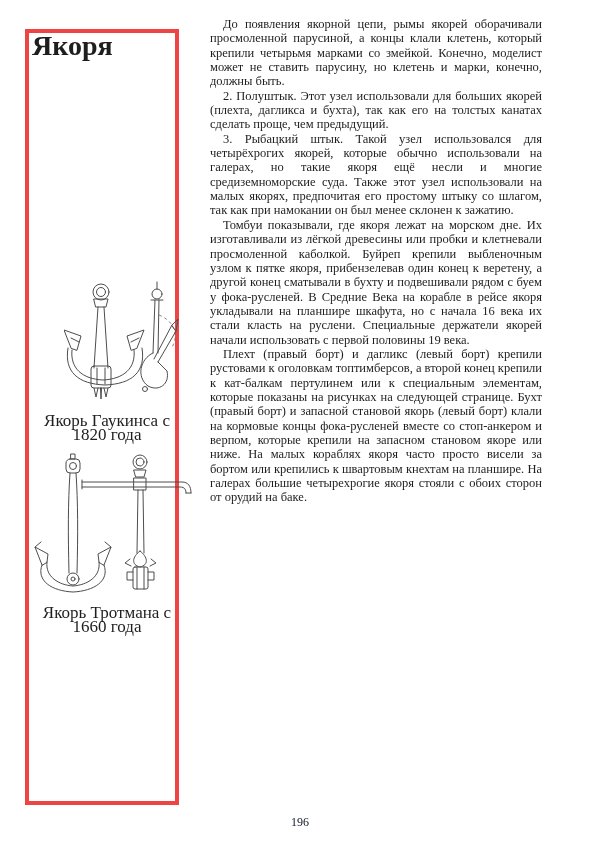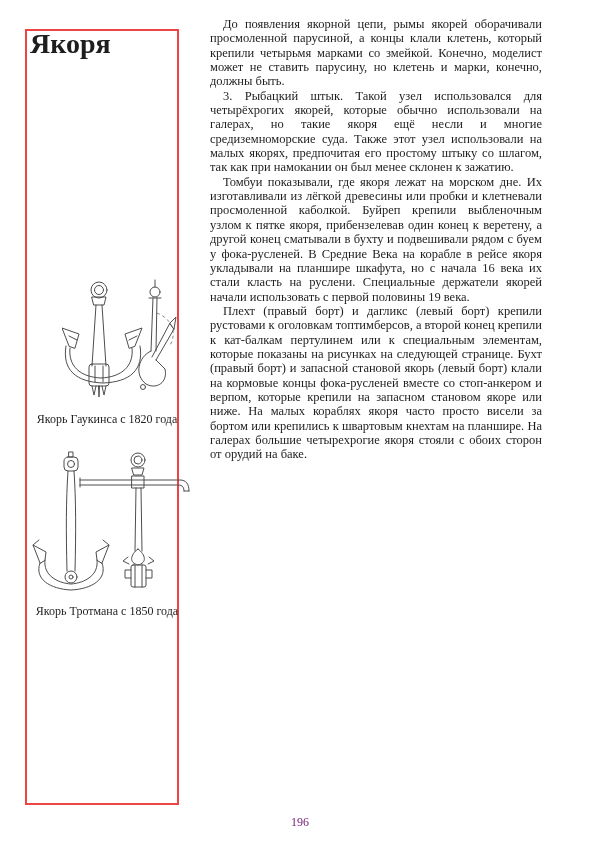--- a/index.html
+++ b/index.html
@@ -4,43 +4,43 @@
 <style>
   html,body{margin:0;padding:0;}
   body{
     width:600px;height:849px;position:relative;background:#ffffff;
     font-family:"Liberation Serif","DejaVu Serif",serif;
     color:#1e1e1e;overflow:hidden;
   }
   
   .side-box{
     position:absolute;left:25px;top:29px;width:154px;height:776px;
-    border:2px solid #ef4444;background:#ffffff;box-sizing:border-box;
+    border:4px solid #ef4444;background:#ffffff;box-sizing:border-box;
   }
   .side-title{
     position:absolute;left:3px;top:-4px;
     font-size:28px;font-weight:bold;letter-spacing:0px;line-height:1.2;
   }
   .fig{position:absolute;}
   .fig svg{display:block;}
   .fig-line{stroke:#4d4d4d;stroke-width:1;fill:none;stroke-linecap:round;stroke-linejoin:round;}
   .fig-dash{stroke:#6a6a6a;stroke-width:0.8;fill:none;stroke-dasharray:3 3;}
   .caption{
     position:absolute;left:0;width:100%;text-align:center;
-    font-size:12px;line-height:14px;transform:translateX(5px);
+    font-size:17px;line-height:14px;transform:translateX(5px);
   }
   
   .article{
     position:absolute;left:210px;top:17px;width:332px;
     font-size:12.5px;line-height:14.35px;text-align:justify;
   }
   .article p{margin:0;text-indent:13px;}
   .page-number{
     position:absolute;left:0;top:815px;width:100%;text-align:center;
-    font-size:12px;color:#701a75;
+    font-size:12px;color:#0f172a;
   }
 </style>
 </head>
 <body>
 
 <div class="side-box">
 
   <div class="side-title">Якоря</div>
 
   <div class="fig" style="left:35px;top:248px;">
@@ -95,24 +95,25 @@
       <path class="fig-line" d="M48,27 V36 M152,40 H157"></path>
       <rect class="fig-line" x="100" y="25" width="12" height="12"></rect>
       <path class="fig-line" d="M104,37 L103,100 M109,37 L110,100"></path>
       <path class="fig-line" d="M106,98 C98,104 97,112 106,114 C115,112 114,104 106,98"></path>
       <path class="fig-line" d="M96,106 L91,110 L97,113 M117,106 L122,110 L116,113"></path>
       <rect class="fig-line" x="99" y="114" width="15" height="22" rx="2"></rect>
       <path class="fig-line" d="M99,119 H93 V127 H99 M114,119 H120 V127 H114"></path>
       <path class="fig-line" d="M103,114 V136 M110,114 V136"></path>
     </svg>
   </div>
-  <div class="caption" style="top:573px;">Якорь Тротмана с 1850 года</div>
+  <div class="caption" style="top:573px;">Якорь Тротмана с 1660 года</div>
 
 </div>
 
 <div class="article">
   <p>До появления якорной цепи, рымы якорей оборачивали просмоленной парусиной, а концы клали клетень, который крепили четырьмя марками со змейкой. Конечно, моделист может не ставить парусину, но клетень и марки, конечно, должны быть.</p>
+  <p>2. Полуштык. Этот узел использовали для больших якорей (плехта, дагликса и бухта), так как его на толстых канатах сделать проще, чем предыдущий.</p>
   <p>3. Рыбацкий штык. Такой узел использовался для четырёхрогих якорей, которые обычно использовали на галерах, но такие якоря ещё несли и многие средиземноморские суда. Также этот узел использовали на малых якорях, предпочитая его простому штыку со шлагом, так как при намокании он был менее склонен к зажатию.</p>
   <p>Томбуи показывали, где якоря лежат на морском дне. Их изготавливали из лёгкой древесины или пробки и клетневали просмоленной каболкой. Буйреп крепили выбленочным узлом к пятке якоря, прибензелевав один конец к веретену, а другой конец сматывали в бухту и подвешивали рядом с буем у фока-русленей. В Средние Века на корабле в рейсе якоря укладывали на планшире шкафута, но с начала 16 века их стали класть на руслени. Специальные держатели якорей начали использовать с первой половины 19 века.</p>
   <p>Плехт (правый борт) и дагликс (левый борт) крепили рустовами к оголовкам топтимберсов, а второй конец крепили к кат-балкам пертулинем или к специальным элементам, которые показаны на рисунках на следующей странице. Бухт (правый борт) и запасной становой якорь (левый борт) клали на кормовые концы фока-русленей вместе со стоп-анкером и верпом, которые крепили на запасном становом якоре или ниже. На малых кораблях якоря часто просто висели за бортом или крепились к швартовым кнехтам на планшире. На галерах большие четырехрогие якоря стояли с обоих сторон от орудий на баке.</p>
 </div>
 
 <div class="page-number">196</div>
 
 </body></html>

